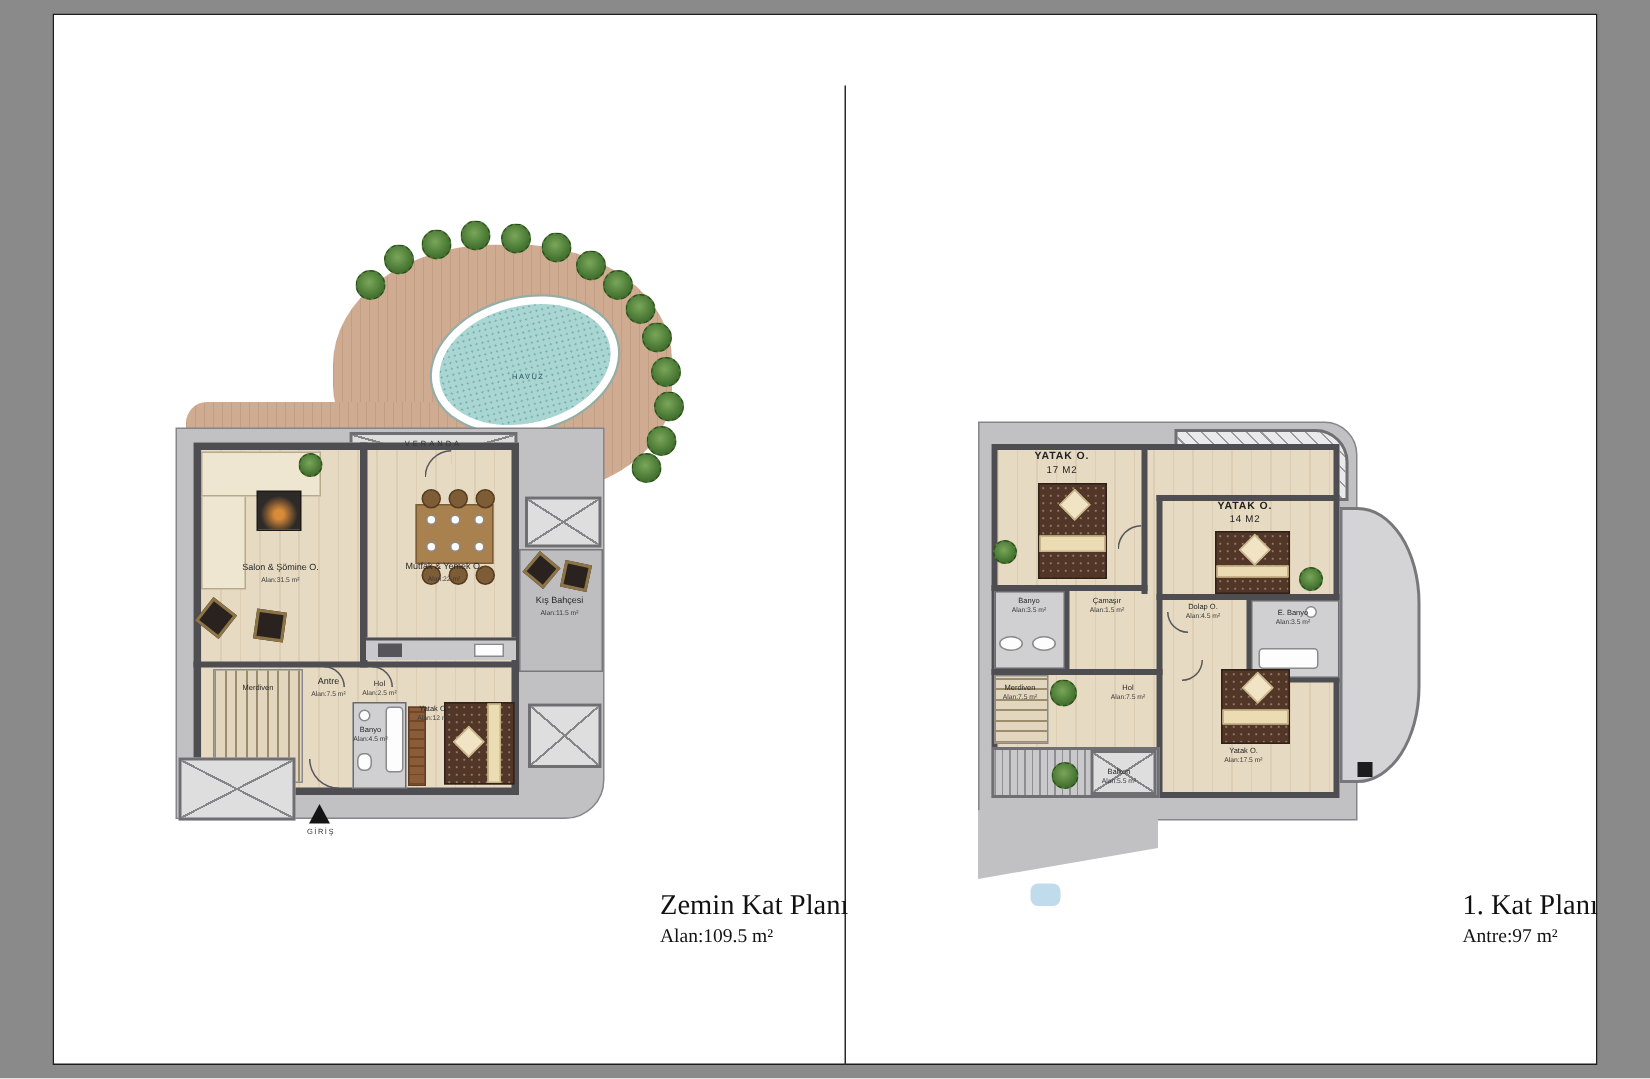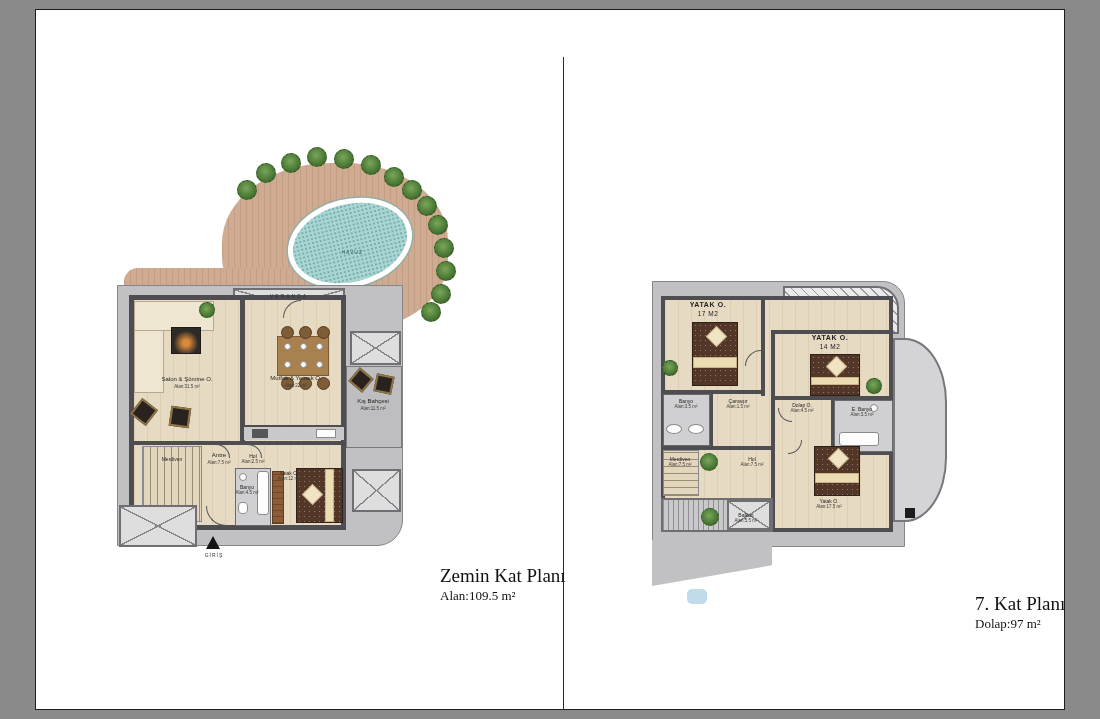--- a/index.html
+++ b/index.html
@@ -164,21 +164,21 @@
     <div class="xp" style="left:352px;top:469px;width:49px;height:43px"></div>
 
     <div class="arc" style="left:283px;top:300px;width:18px;height:18px;transform:rotate(90deg)"></div>
     <div class="arc" style="left:216px;top:444px;width:14px;height:14px;transform:rotate(180deg)"></div>
     <div class="arc" style="left:248px;top:444px;width:14px;height:14px;transform:rotate(180deg)"></div>
     <div class="arc" style="left:206px;top:506px;width:20px;height:20px"></div>
 
     <div class="tri" style="left:206px;top:536px"></div>
     <div class="tinycap" style="left:194px;top:552px;width:40px;letter-spacing:1px">GİRİŞ</div>
 
-    <div class="cap" style="left:440px;top:565px">
+    <div class="cap" style="left:440px;top:593px">
       <div class="c1">Zemin Kat Planı</div>
       <div class="c2">Alan:109.5 m²</div>
     </div>
   </div>
 
   <div>
 
     <div class="terr" style="left:652px;top:281px;width:253px;height:266px;border-top-right-radius:22px"></div>
     <div style="position:absolute;left:652px;top:540px;width:120px;height:46px;background:var(--terrace,#c1c1c3);clip-path:polygon(0 0,100% 0,100% 55%,0 100%)"></div>
     <div style="position:absolute;left:893px;top:338px;width:54px;height:184px;background:#d4d4d6;border:2px solid #77777c;border-radius:0 42px 42px 0 / 0 64px 64px 0;box-sizing:border-box"></div>
@@ -270,17 +270,17 @@
       <div class="ar">Alan:5.5 m²</div>
     </div>
 
     <div class="arc" style="left:745px;top:350px;width:16px;height:16px;transform:rotate(90deg)"></div>
     <div class="arc" style="left:778px;top:408px;width:14px;height:14px"></div>
     <div class="arc" style="left:788px;top:440px;width:14px;height:14px;transform:rotate(270deg)"></div>
 
     <div class="blob" style="left:687px;top:589px"></div>
 
     <div class="cap" style="left:975px;top:593px">
-      <div class="c1">7. Kat Planı</div>
-      <div class="c2">Dolap:97 m²</div>
+      <div class="c1">1. Kat Planı</div>
+      <div class="c2">Antre:97 m²</div>
     </div>
   </div>
 </div>
 
 </body></html>

